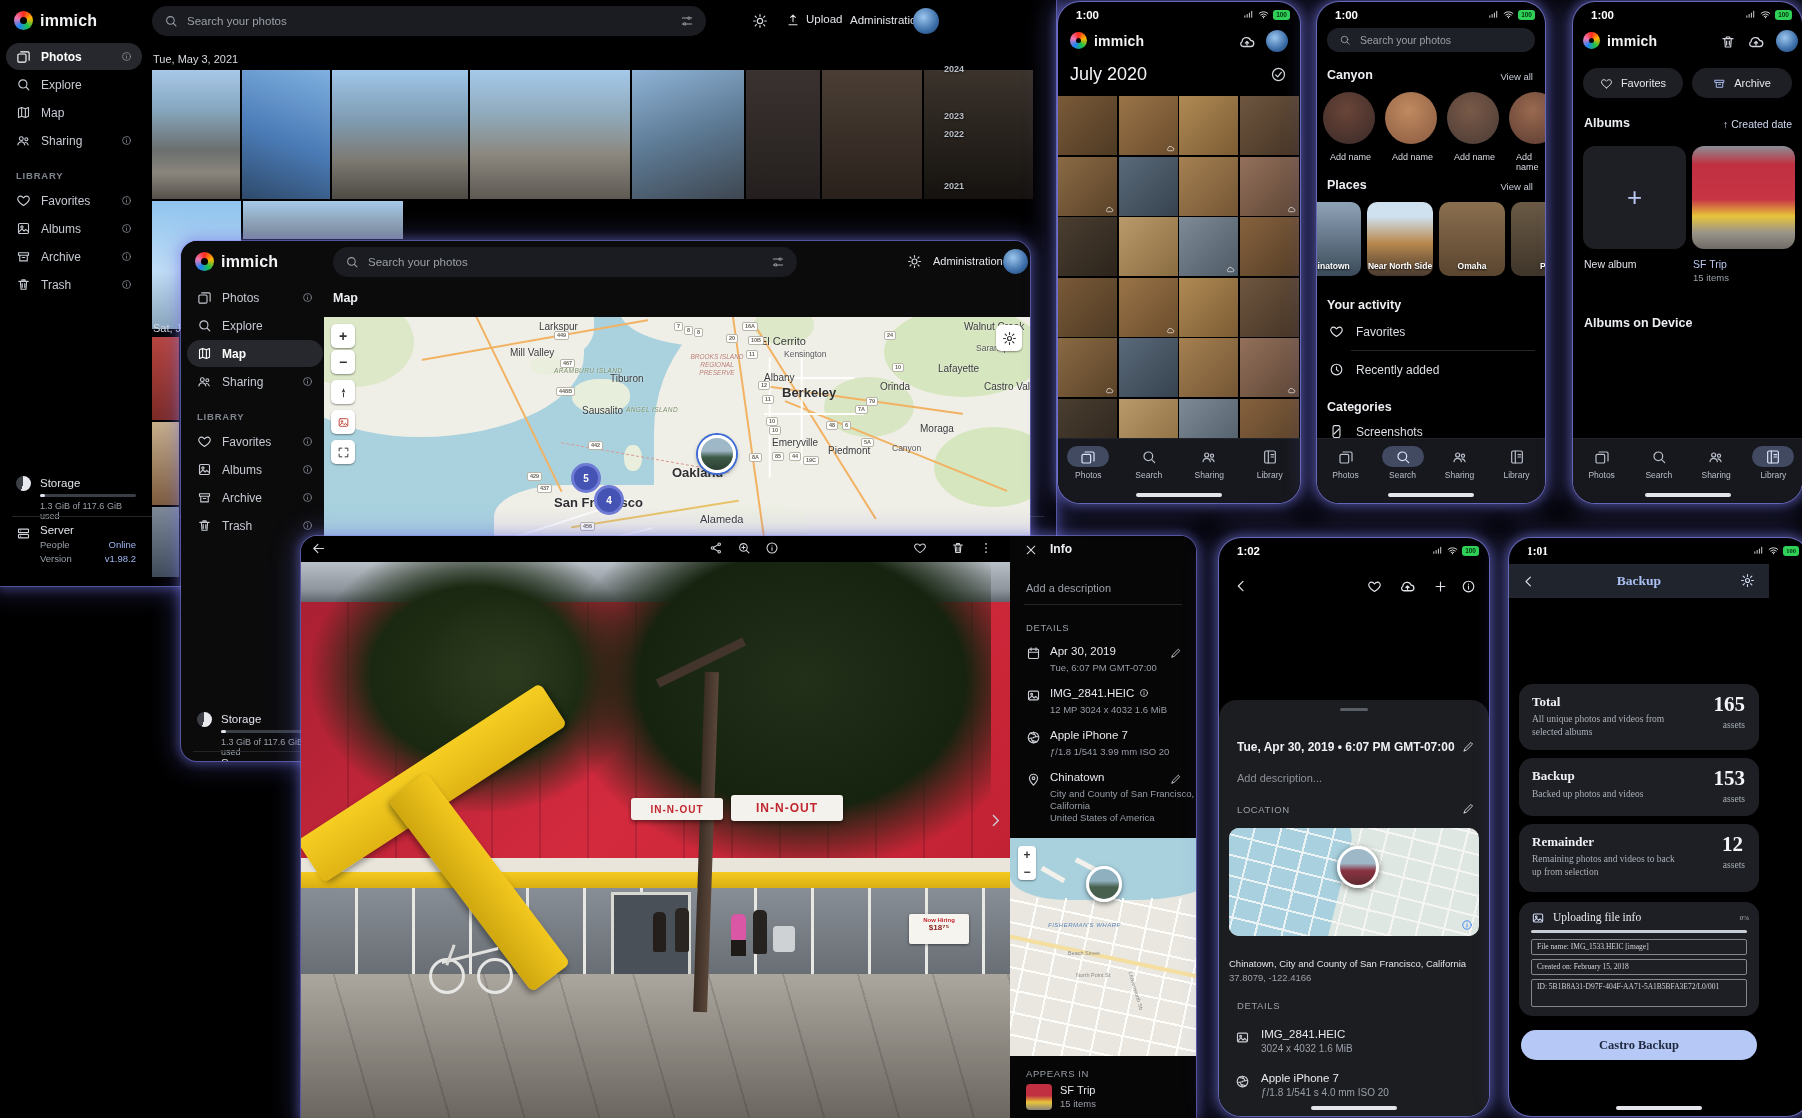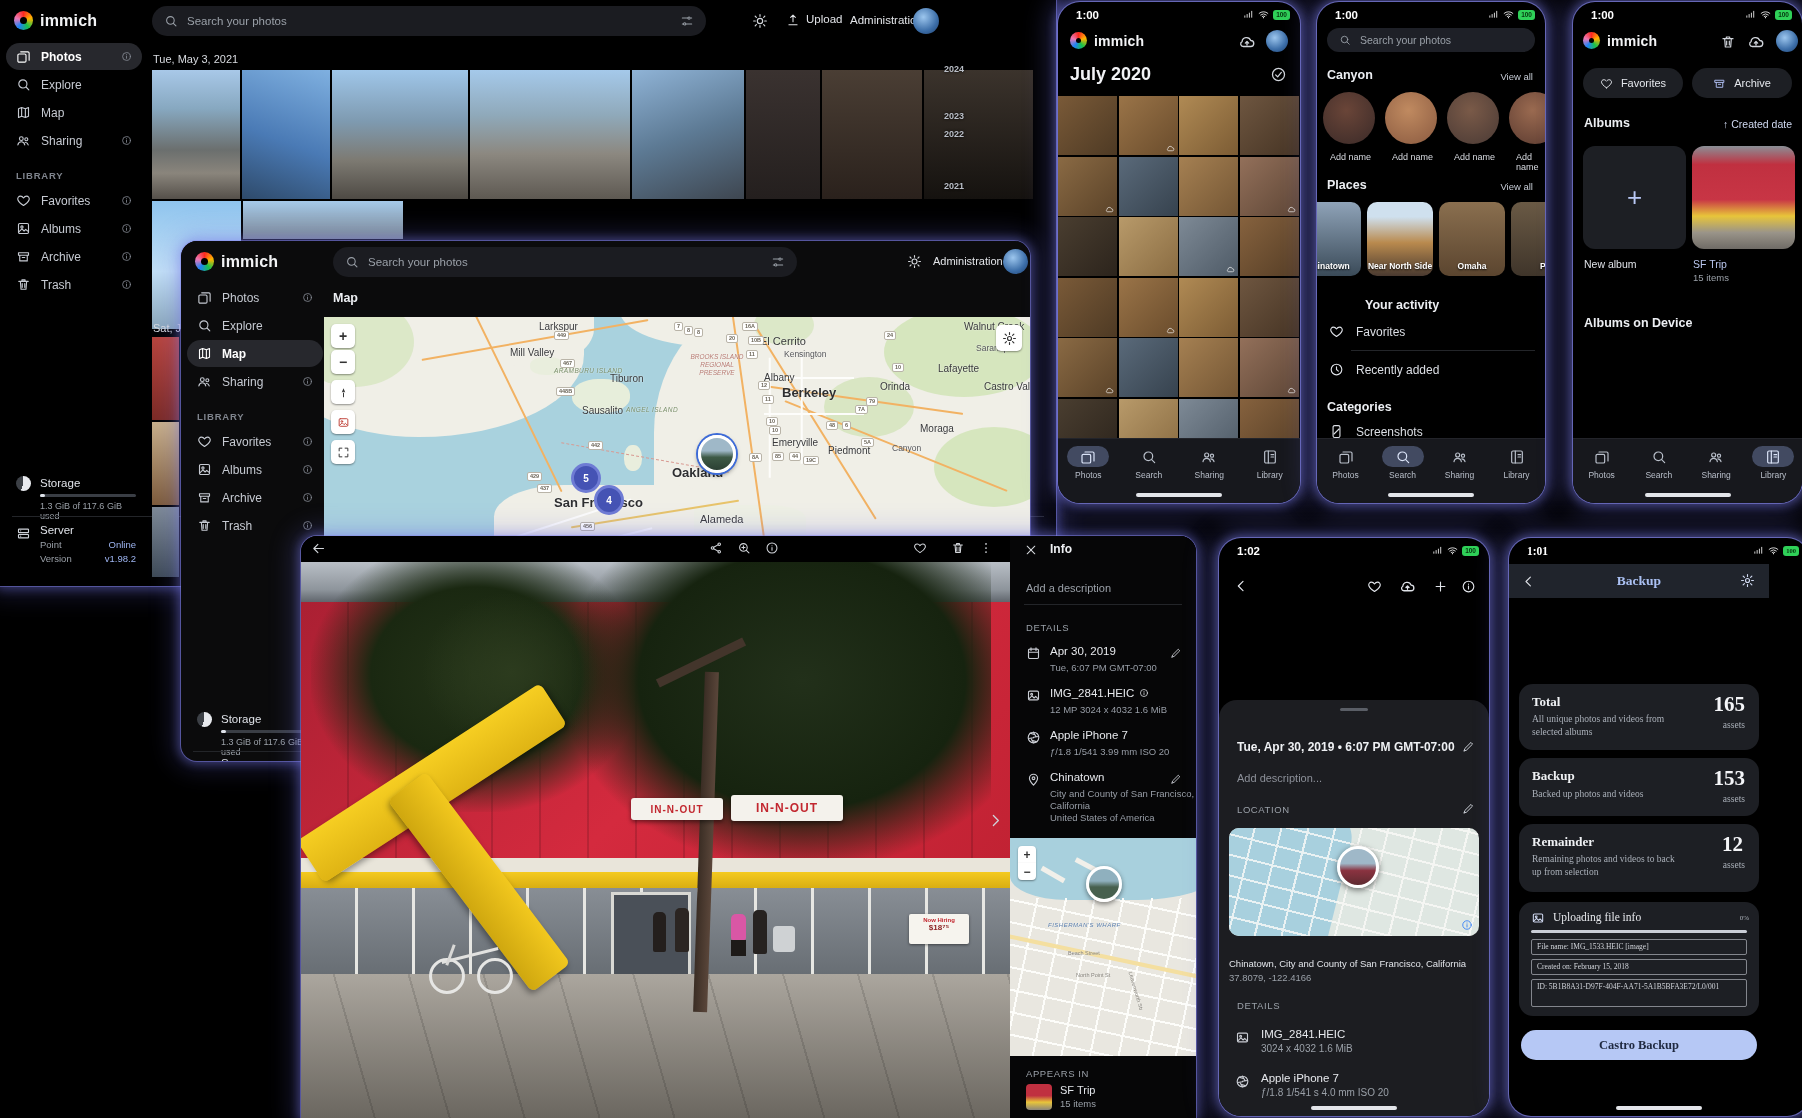--- a/index.html
+++ b/index.html
@@ -254,21 +254,21 @@
     <div class="abs" style="left:16px;top:2px;color:#cfd3da;"><i class="ic">
           <svg viewBox="0 0 24 24" width="15" height="15" fill="none" stroke="currentColor" stroke-width="1.8" stroke-linecap="round" stroke-linejoin="round">
             <rect x="4" y="5" width="16" height="5.5" rx="1"></rect>
             <rect x="4" y="13.5" width="16" height="5.5" rx="1"></rect>
             <path d="M7.5 7.7h.01M7.5 16.2h.01"></path>
           </svg>
         </i></div>
     <div class="abs" style="left:40px;top:0;right:14px;">
       <div style="font-size:11.5px;color:#dfe2e8;">Server</div>
       <div class="kv">
-          <span>Point</span>
+          <span>People</span>
           <b>Online</b>
         </div>
       <div class="kv">
           <span>Version</span>
           <b>v1.98.2</b>
         </div>
     </div>
   </div>
 
   <div class="abs" style="left:153px;top:53px;font-size:11px;color:#d8dbe0;">Tue, May 3, 2021</div>
@@ -806,21 +806,21 @@
       <span class="dot" style="width:17px;height:17px;"></span>
       <b style="font-size:14px;">immich</b>
     </div>
   <i class="ic abs" style="left:180px;top:31px;color:#cfd3da;">
       <svg viewBox="0 0 24 24" width="18" height="18" fill="none" stroke="currentColor" stroke-width="1.8" stroke-linecap="round" stroke-linejoin="round">
         <path d="M7 18h10a4 4 0 100-8A6 6 0 005.4 11.6 3.4 3.4 0 007 18z"></path>
         <path d="M12 16v-4.5M9.8 13.5L12 11.3l2.2 2.2"></path>
       </svg>
     </i>
   <div class="avatar abs" style="left:208px;top:28px;width:22px;height:22px;"></div>
-  <div class="abs" style="left:12px;top:62px;font-size:18px;font-weight:bold;color:#f2f3f6;">July 2020</div>
+  <div class="abs" style="left:12px;top:62px;font-size:18px;font-weight:normal;color:#f2f3f6;">July 2020</div>
   <i class="ic abs" style="left:212px;top:64px;color:#cfd3da;">
       <svg viewBox="0 0 24 24" width="17" height="17" fill="none" stroke="currentColor" stroke-width="1.8" stroke-linecap="round" stroke-linejoin="round">
         <circle cx="12" cy="12" r="8.5"></circle>
         <path d="M8 12.5l2.8 2.8L16 9"></path>
       </svg>
     </i>
   <div class="abs" id="p1grid" style="left:0;top:94px;width:242px;height:343px;display:flex;flex-wrap:wrap;gap:1.5px;overflow:hidden;">
       <div style="width: 59px; height: 59px; position: relative; background: linear-gradient(135deg, rgb(122, 90, 56), rgb(78, 58, 36));"></div>
       <div style="width: 59px; height: 59px; position: relative; background: linear-gradient(135deg, rgb(154, 116, 72), rgb(106, 76, 44));">
         <span style="position: absolute; right: 3px; bottom: 2px; color: rgb(255, 255, 255); opacity: 0.85; line-height: 0;"><svg viewBox="0 0 24 24" width="9" height="9" fill="none" stroke="currentColor" stroke-width="2">
@@ -960,21 +960,21 @@
     </div>
   <div class="placec" style="left:50px;top:200px;background:linear-gradient(180deg,#cfe0ee 20%,#b98a4e 55%,#4a3a30);">
       <span>Near North Side</span>
     </div>
   <div class="placec" style="left:122px;top:200px;background:linear-gradient(180deg,#8a6f4f,#5b452f);">
       <span>Omaha</span>
     </div>
   <div class="placec" style="left:194px;top:200px;background:linear-gradient(180deg,#6a5a45,#3f352a);">
       <span>Pi</span>
     </div>
-  <div class="abs secl" style="left:10px;top:296px;margin-left:38px;">Your activity</div>
+  <div class="abs secl" style="left:10px;top:296px;">Your activity</div>
   <div class="lrow abs" style="left:12px;top:322px;">
       <i class="ic">
         <svg viewBox="0 0 24 24" width="15" height="15" fill="none" stroke="currentColor" stroke-width="1.8" stroke-linecap="round" stroke-linejoin="round">
           <path d="M12 20S4.5 15.3 3 10.8C2 7.8 4.2 5 7.2 5c2 0 3.8 1.4 4.8 2.9C13 6.4 14.8 5 16.8 5c3 0 5.2 2.8 4.2 5.8C19.5 15.3 12 20 12 20z"></path>
         </svg>
       </i>
       <span>Favorites</span>
     </div>
   <div class="hl abs" style="left:34px;right:10px;top:348px;"></div>
   <div class="lrow abs" style="left:12px;top:360px;">

